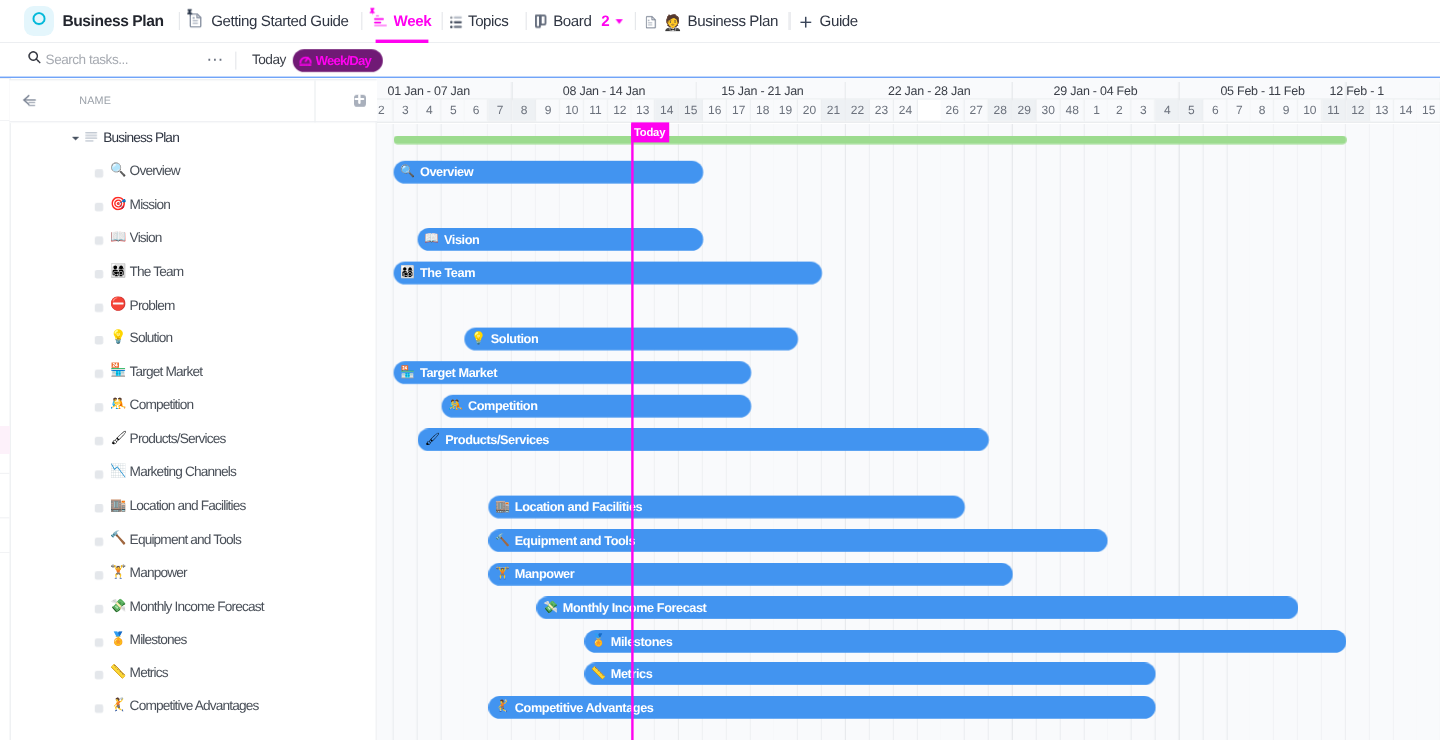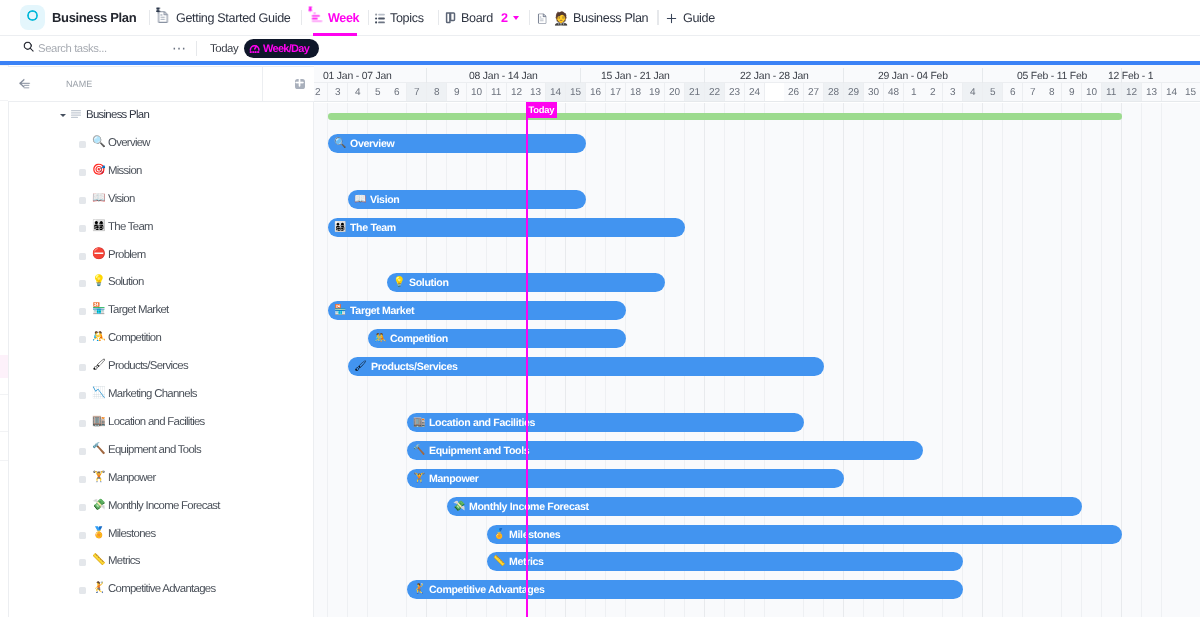--- a/index.html
+++ b/index.html
@@ -24,27 +24,27 @@
   .vb-logo{width:25px;height:25px;border-radius:8px;background:#e4f6fc;display:flex;align-items:center;justify-content:center;margin-left:20px;}
   .vb-title{font-size:13px;font-weight:600;color:#23262e;margin-left:7px;letter-spacing:-.35px;padding-right:13px;}
   .vb-active{color:#ff02f0;font-weight:600;}
   .vb-active .ul{position:absolute;left:11px;right:11px;bottom:0;height:3px;background:#ff02f0;}
   .vb-count{color:#ff02f0;font-weight:700;margin-left:8px;font-size:12.6px;}
   .caret{margin-left:5px;width:0;height:0;border-left:3.2px solid transparent;border-right:3.2px solid transparent;border-top:4.2px solid #ff02f0;}
   .emoji{font-size:13px;line-height:1;}
 
   
   .toolbar{position:absolute;left:0;top:36px;width:1200px;height:29px;background:#fff;
-           border-bottom:4px solid #3b82f6;box-sizing:border-box;display:flex;align-items:center;}
+           border-bottom:1px solid #3b82f6;box-sizing:border-box;display:flex;align-items:center;}
   .tb-search{display:flex;align-items:center;margin-left:21.5px;}
   .tb-search .ph{margin-left:2.5px;font-size:11.3px;letter-spacing:-.4px;color:#a7abb2;}
   .tb-dots{margin-left:66px;color:#6b7280;font-size:14px;letter-spacing:1.1px;line-height:1;margin-top:-2px;}
   .tb-sep{width:1px;height:15px;background:#e6e8eb;margin:0 0 0 9px;}
   .tb-today{font-size:11.4px;letter-spacing:-.45px;color:#3c4049;margin-left:13.5px;}
-  .tb-mode{display:flex;align-items:center;background:#0f172a;border-radius:9.5px;height:19px;
+  .tb-mode{display:flex;align-items:center;background:#701a75;border-radius:9.5px;height:19px;
            padding:0 9.5px 0 5px;margin-left:5.5px;color:#ff02f0;font-size:11px;font-weight:700;letter-spacing:-.7px;}
   .tb-mode .lbl{margin-left:3px;}
 
   
   .namehdr{position:absolute;left:8px;top:66px;width:306px;height:36px;background:#fff;
            border-top:1px solid #eceef1;border-bottom:1px solid #eceef1;box-sizing:border-box;
            display:flex;align-items:center;}
   .namehdr .collapse{margin-left:9px;display:flex;align-items:center;}
   .namehdr .ttl{margin-left:32.5px;font-size:9px;letter-spacing:.12px;color:#9ba1a9;font-weight:400;}
   .namehdr .divider{position:absolute;left:253.5px;top:0;width:1px;height:35px;background:#eceef1;}

